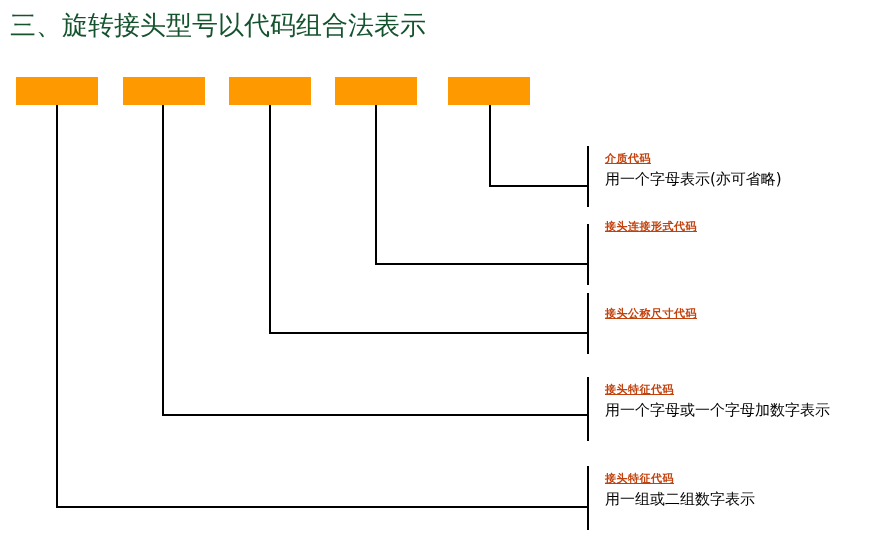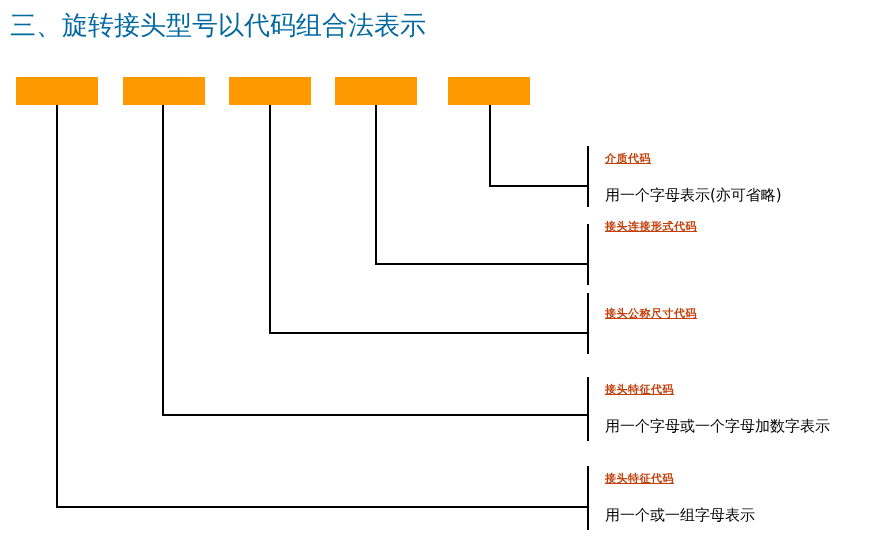--- a/index.html
+++ b/index.html
@@ -26,21 +26,21 @@
 
   
   #page-title {
     position: absolute;
     left: 10px;
     top: 8px;
     font-size: 26px;
     line-height: 34px;
     font-weight: 400;
     white-space: nowrap;
-    color: #0369a1;
+    color: #14532d;
   }
 
   
   .code-box {
     position: absolute;
     top: 77px;
     width: 82px;
     height: 28px;
     background: #ff9900;
   }
@@ -83,21 +83,20 @@
     letter-spacing: 0.5px;
     color: #c2410c;
     white-space: nowrap;
     text-decoration: underline;
   }
   .callout-desc {
     font-size: 15px;
     font-weight: 400;
     line-height: 21px;
     color: #000000;
-    margin-top: 16px;
   }
 </style>
 </head>
 <body>
 
 <div id="diagram-root">
 
   <div id="page-title">三、旋转接头型号以代码组合法表示</div>
 
   <div class="code-box b1"></div>
@@ -140,16 +139,16 @@
     <div class="callout-title">接头公称尺寸代码</div>
   </div>
 
   <div class="callout" style="top:379px; width:250px;">
     <div class="callout-title">接头特征代码</div>
     <div class="callout-desc">用一个字母或一个字母加数字表示</div>
   </div>
 
   <div class="callout" style="top:468px;">
     <div class="callout-title">接头特征代码</div>
-    <div class="callout-desc">用一个或一组字母表示</div>
+    <div class="callout-desc">用一组或二组数字表示</div>
   </div>
 
 </div>
 
 </body></html>

